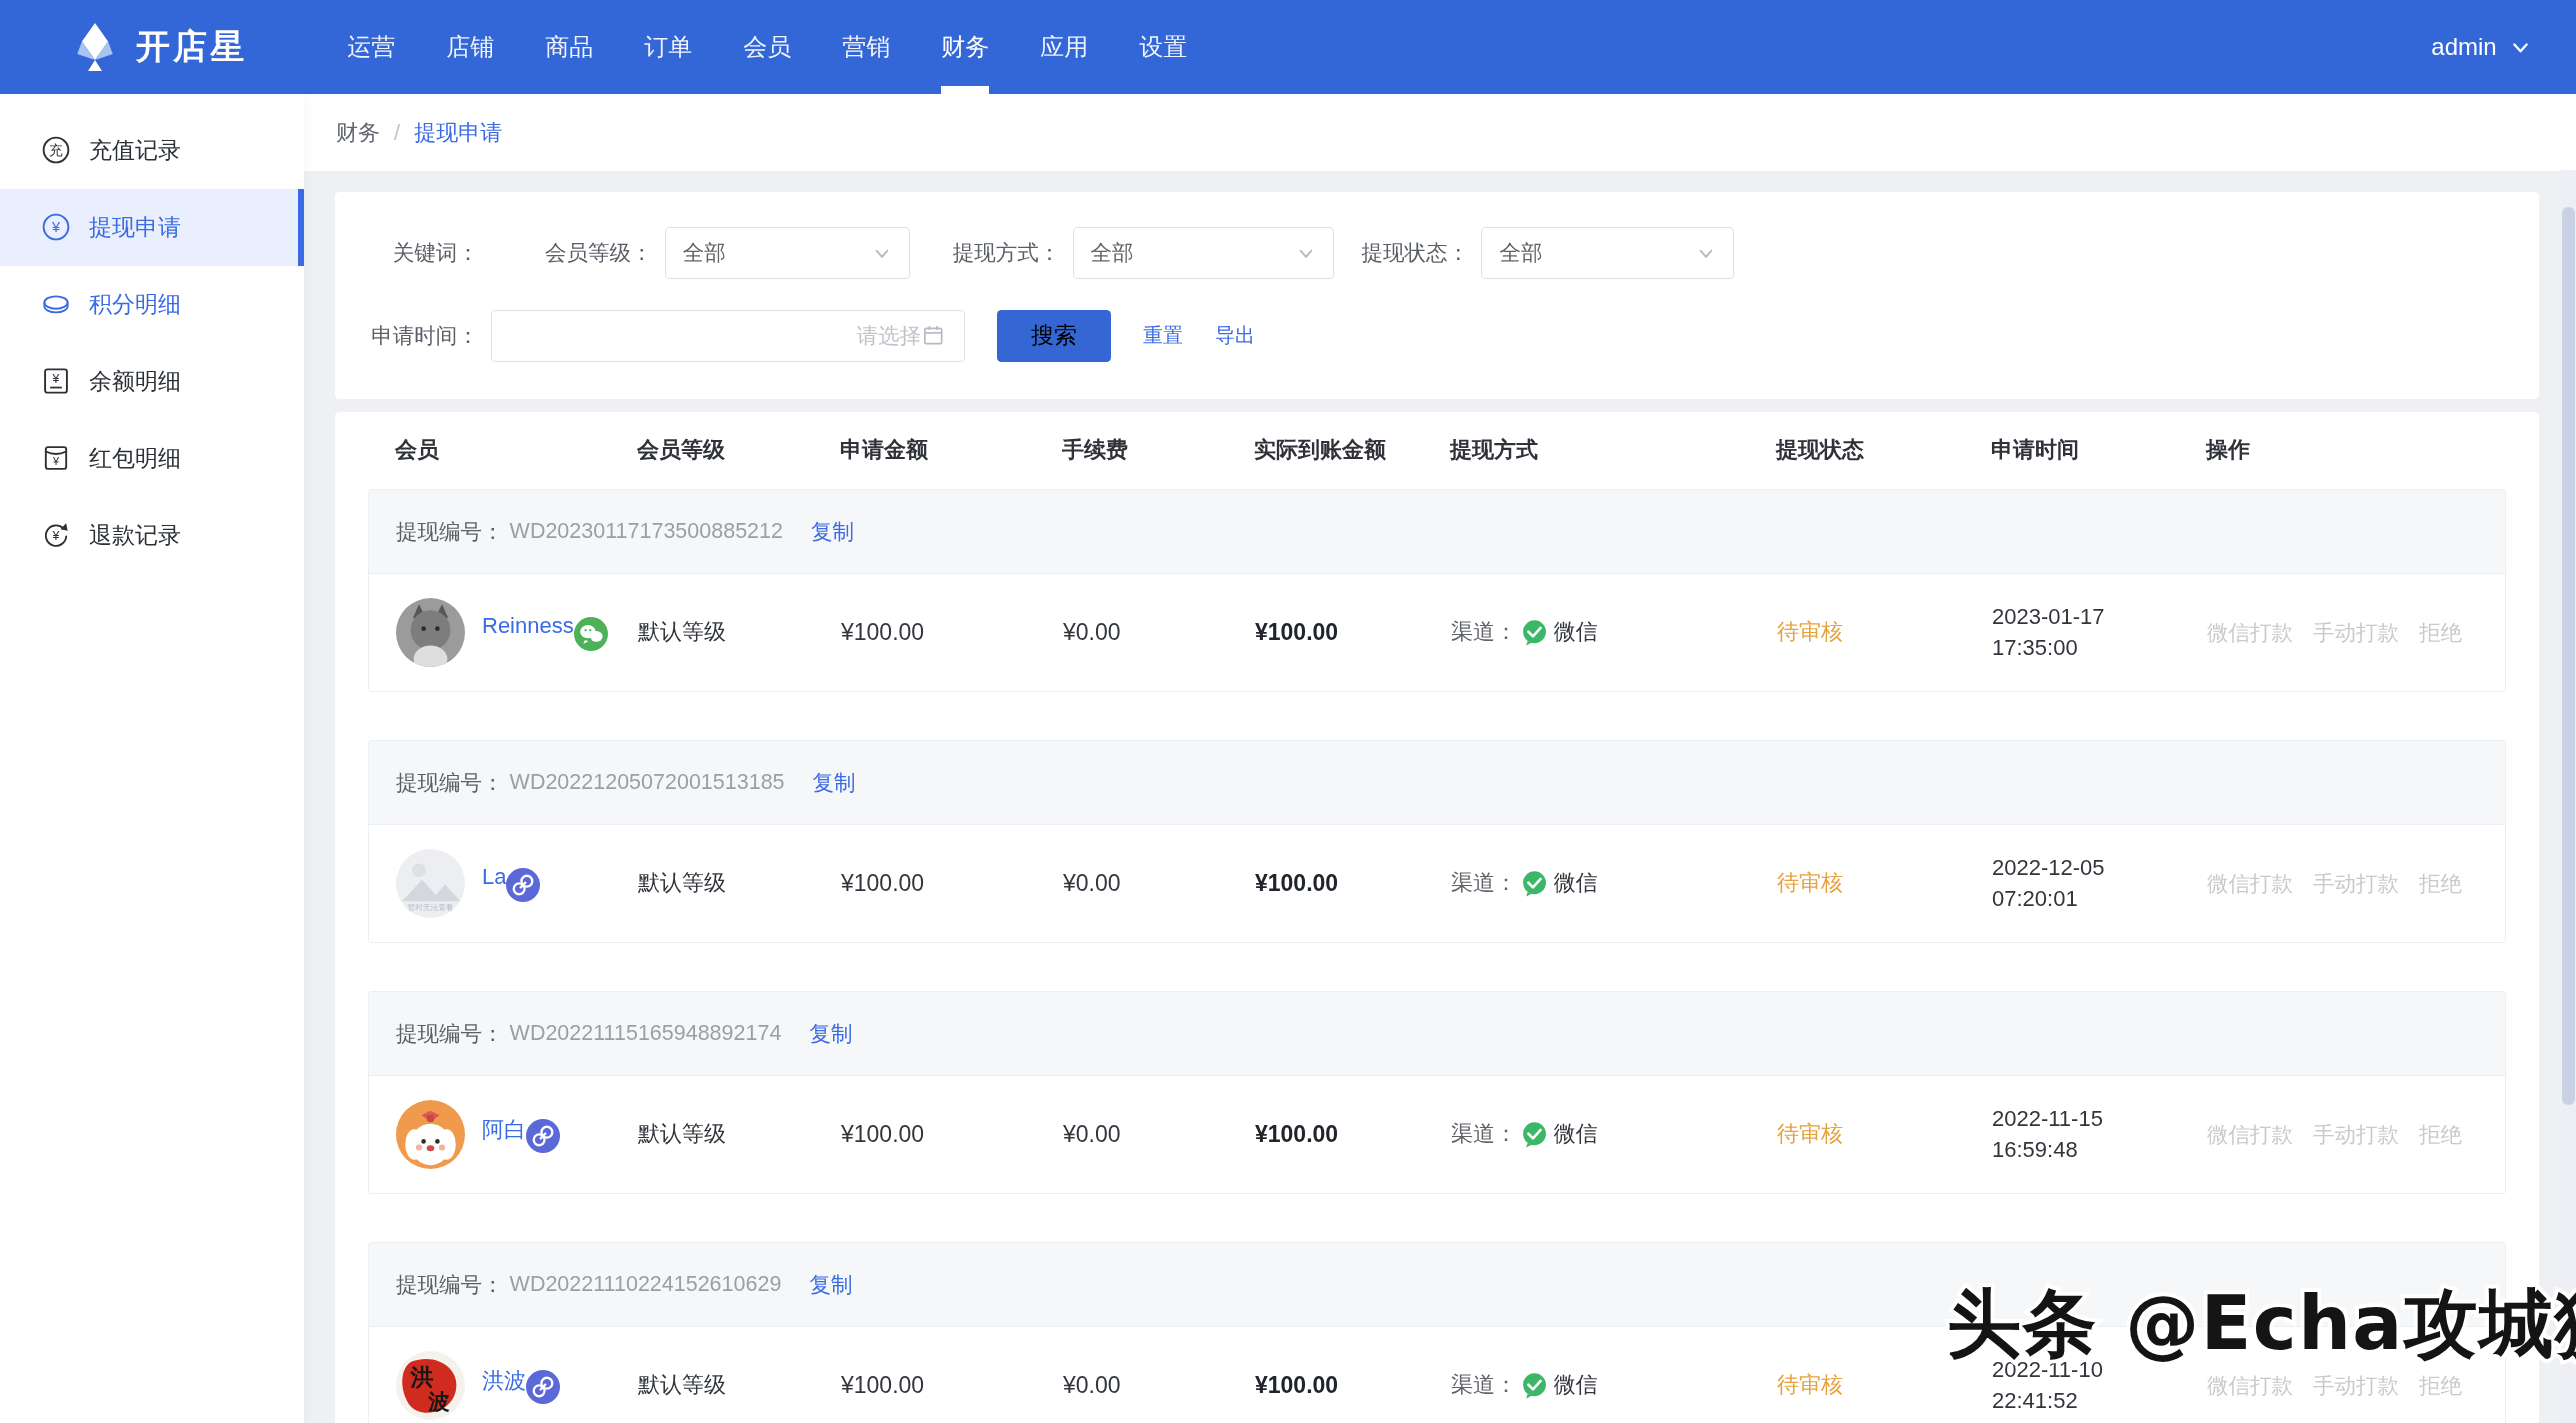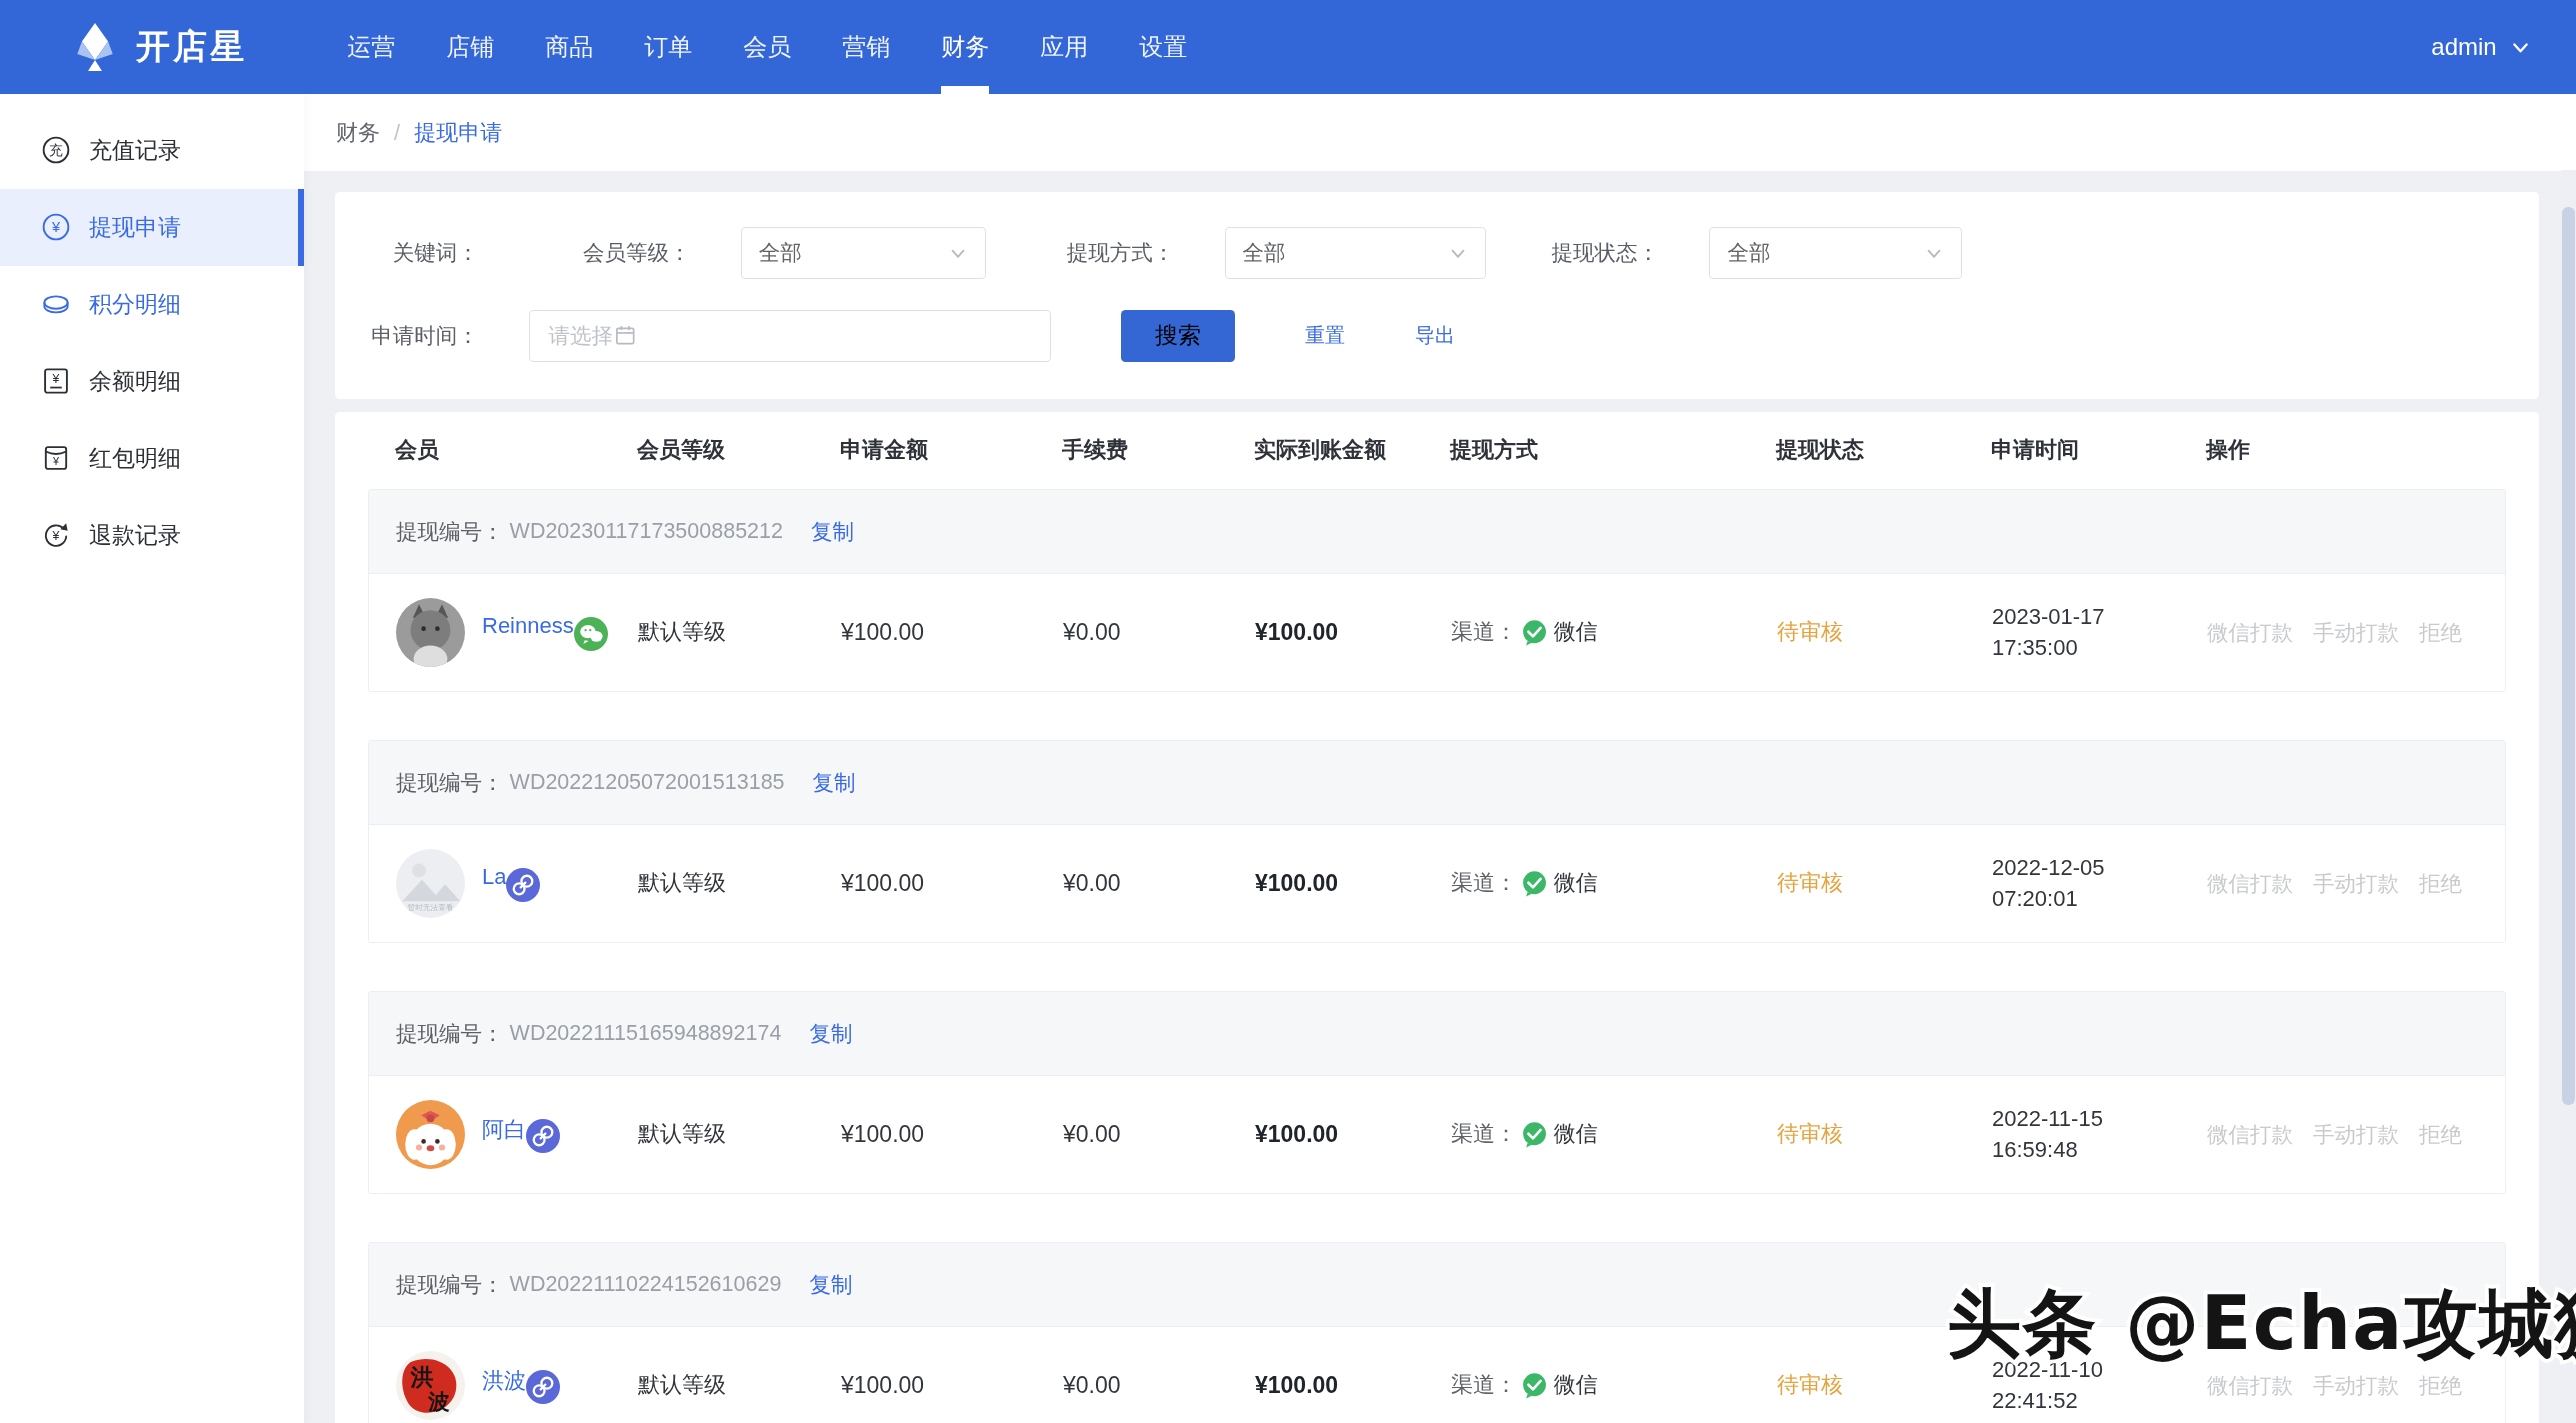--- a/index.html
+++ b/index.html
@@ -50,21 +50,21 @@
   .bc-sep { color:#c0c4cc; margin:0 14px; }
   .bc-current { color:#3a6be4; }
   
   .content {
     position:absolute; left:304px; top:170px; right:0; bottom:0;
     padding:21.5px 0 0 31px; overflow:hidden;
   }
   .card { background:#fff; border-radius:4.6px; width:2204px; }
   
   .filter-card { height:207px; }
-  .f-row { display:flex; align-items:center;gap:38px; }
+  .f-row { display:flex; align-items:center; }
   .f-row1 { padding-top:35px; }
   .f-row2 { padding-top:31px; }
   .f-label { font-size:21.5px; color:#5a5e66; width:156px; text-align:right; padding-right:12.3px; flex:none; }
   .kd-input {
     height:52px; border:0.8px solid #dcdfe6; border-radius:4.6px; font-size:21.5px;
     color:#606266; padding:0 18.4px; background:#fff; outline:none;
     font-family:"Liberation Sans","DejaVu Sans",sans-serif;
   }
   .kd-input::placeholder { color:#bfc3c9; }
   .w-keyword { width:522px; }
@@ -73,21 +73,21 @@
     display:flex; align-items:center; justify-content:space-between;
     padding:0 17px; font-size:21.5px; color:#606266; cursor:pointer;
   }
   .kd-select svg { width:20px; height:20px; }
   .w-level { width:245px; margin-left:0; }
   .lbl-level { width:auto; margin-left:54px; }
   .w-method { width:261px; }
   .lbl-method { width:auto; margin-left:43px; }
   .w-status { width:253px; }
   .lbl-status { width:auto; margin-left:28px; }
-  .date-input { width:522px; display:flex; align-items:center; justify-content:flex-start; cursor:pointer; }
+  .date-input { width:474px; display:flex; align-items:center; justify-content:flex-end; cursor:pointer; }
   .date-input .ph { color:#bfc3c9; font-size:21.5px; }
   .date-input svg { width:24.5px; height:24.5px; }
   .btn-primary {
     width:114px; height:52px; margin-left:32px; background:#3467d4; color:#000000;
     font-size:23px; border:none; border-radius:4.6px; cursor:pointer;
     font-family:Liberation Sans, sans-serif;
   }
   .t-link { color:#3a6be4; font-size:20px; text-decoration:none; cursor:pointer; }
   .f-row2 .t-link { margin-left:32px; }
   

